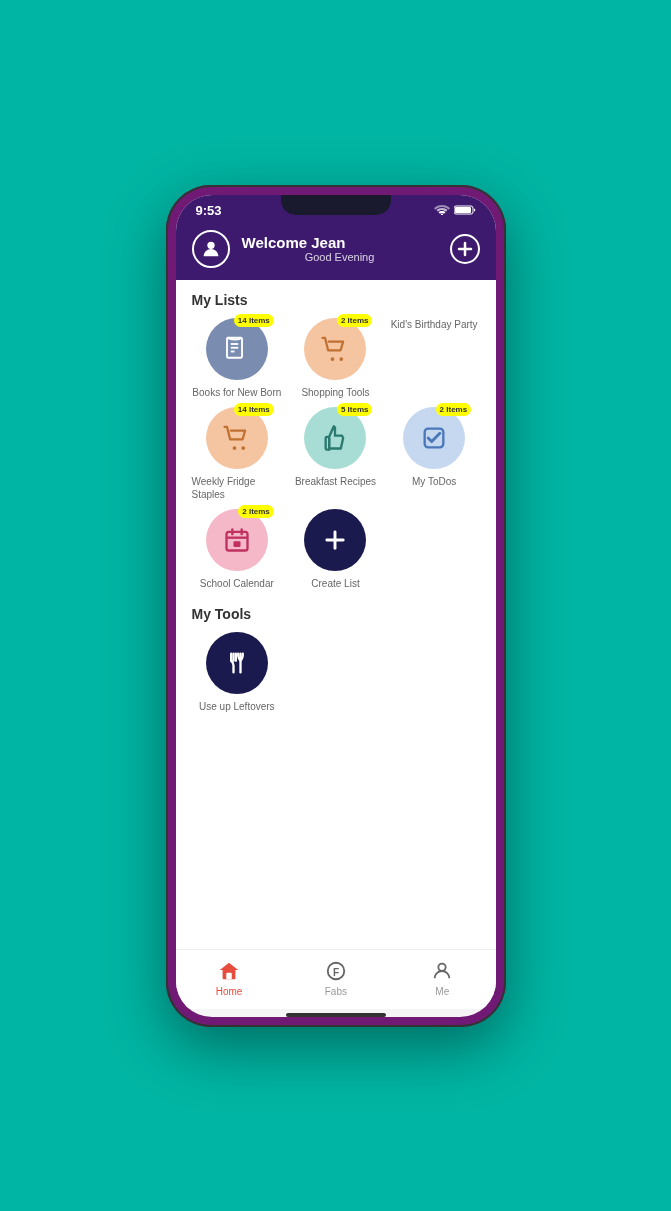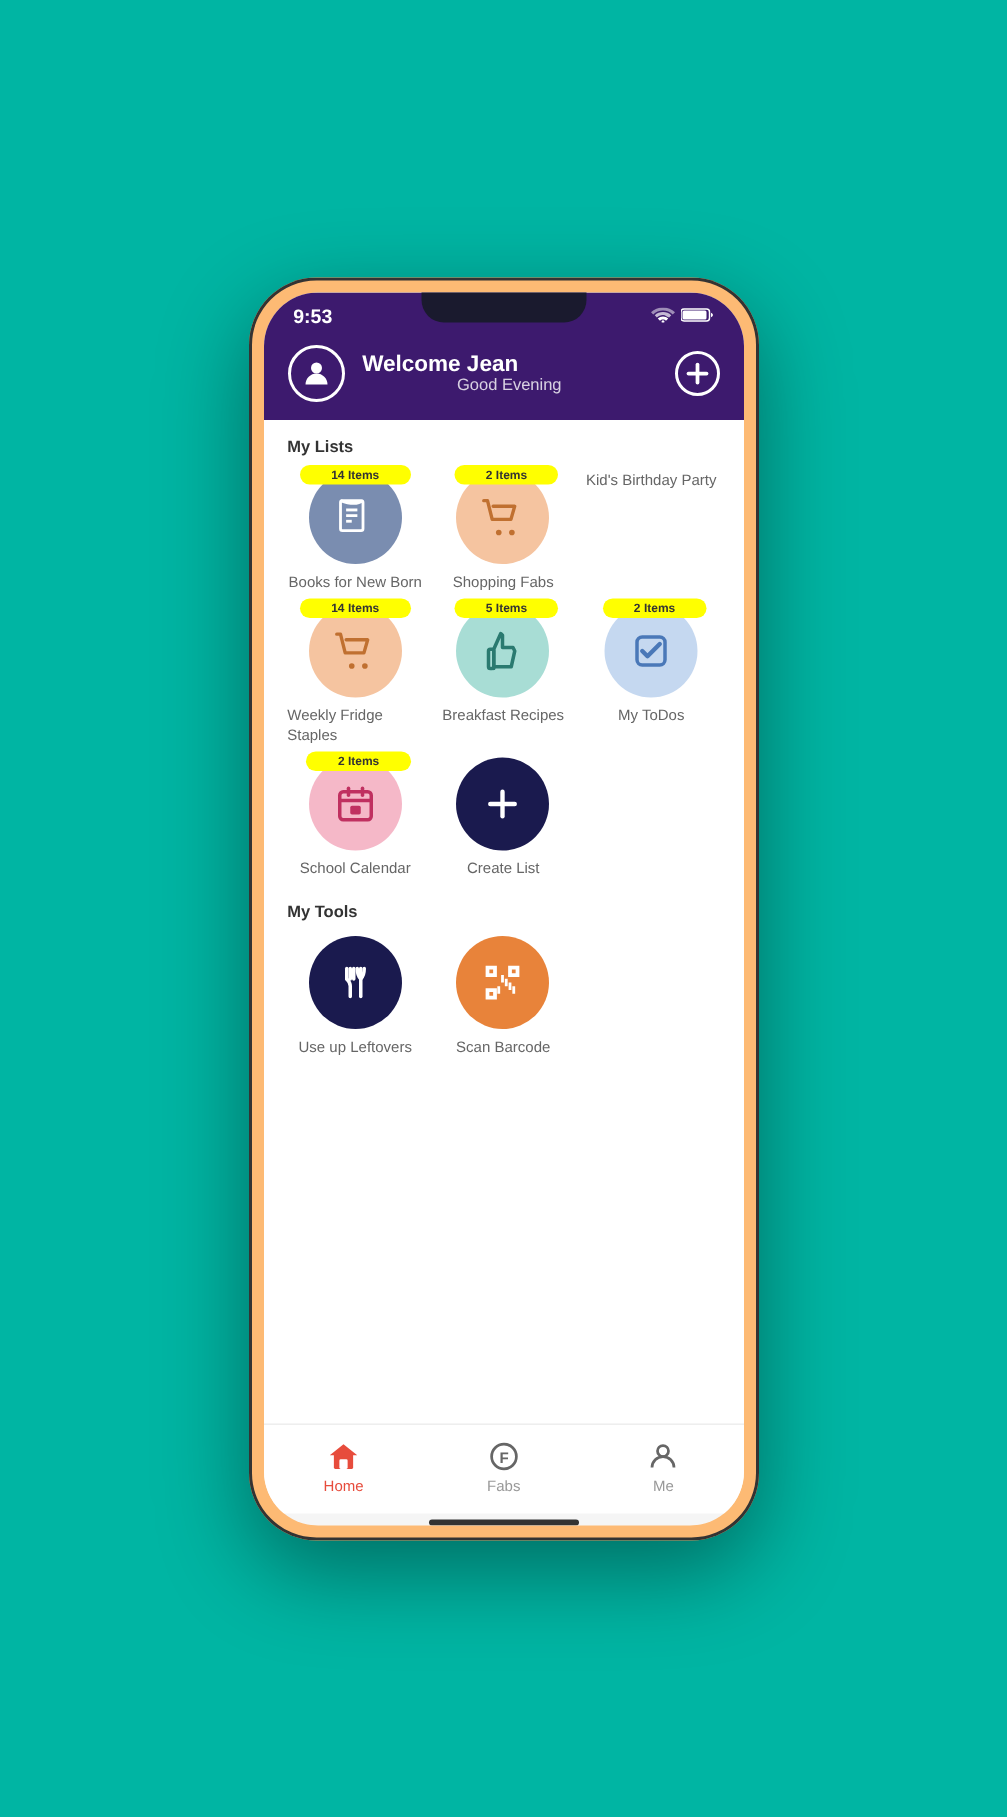--- a/index.html
+++ b/index.html
@@ -7,21 +7,21 @@
       background-color: #00b5a3;
       display: flex;
       justify-content: center;
       align-items: center;
       min-height: 100vh;
       font-family: -apple-system, BlinkMacSystemFont, 'Segoe UI', sans-serif;
     }
     .phone-frame {
       width: 340px;
       height: 842px;
-      background: #fdba74;
+      background: #701a75;
       border-radius: 45px;
       padding: 10px;
       box-shadow: 0 20px 60px rgba(0,0,0,0.4), inset 0 0 0 2px #333;
       position: relative;
     }
     .phone-screen {
       width: 100%;
       height: 100%;
       background: #f5f5f5;
       border-radius: 36px;
@@ -105,21 +105,21 @@
     }
     
     .main-content {
       flex: 1;
       overflow-y: auto;
       background: white;
       padding: 12px 16px;
     }
     .main-content::-webkit-scrollbar { display: none; }
     .section-title {
-      font-size: 11px;
+      font-size: 14px;
       font-weight: 600;
       color: #333;
       margin-bottom: 10px;
     }
     .grid {
       display: grid;
       grid-template-columns: repeat(3, 1fr);
       gap: 8px;
       margin-bottom: 16px;
     }
@@ -142,21 +142,21 @@
       justify-content: center;
     }
     .badge {
       position: absolute;
       top: -4px;
       right: -6px;
       background: #ffff00;
       color: #333;
       font-size: 8px;
       font-weight: 700;
-      padding: 2px 21px;
+      padding: 2px 4px;
       border-radius: 8px;
       white-space: nowrap;
     }
     .item-label {
       font-size: 10px;
       color: #666;
       text-align: left;
       line-height: 1.3;
     }
     
@@ -278,21 +278,21 @@
           <div class="icon-wrapper">
             <div class="icon-circle bg-peach">
               <svg width="30" height="30" viewBox="0 0 24 24">
                 <path d="M2 3h2l2.5 10h10l2-7H7" fill="none" stroke="#c07030" stroke-width="1.8" stroke-linecap="round" stroke-linejoin="round"></path>
                 <circle cx="10" cy="20" r="1.5" fill="#c07030"></circle>
                 <circle cx="17" cy="20" r="1.5" fill="#c07030"></circle>
               </svg>
             </div>
             <div class="badge">2 Items</div>
           </div>
-          <div class="item-label">Shopping Fabs</div>
+          <div class="item-label">Shopping Tools</div>
         </div>
 
 
         <div class="grid-item">
           <div class="item-label">Kid's Birthday Party</div>
         </div>
 
         <div class="grid-item">
           <div class="icon-wrapper">
             <div class="icon-circle bg-peach">
@@ -374,37 +374,20 @@
                 <line x1="11" y1="4" x2="11" y2="10" stroke="white" stroke-width="2" stroke-linecap="round"></line>
                 <path d="M7 10 Q9 12 9 14v6" fill="none" stroke="white" stroke-width="2" stroke-linecap="round"></path>
                 <line x1="15" y1="4" x2="15" y2="20" stroke="white" stroke-width="2" stroke-linecap="round"></line>
                 <path d="M13 4 Q13 8 15 10 Q17 8 17 4" fill="none" stroke="white" stroke-width="2" stroke-linecap="round" stroke-linejoin="round"></path>
               </svg>
             </div>
           </div>
           <div class="item-label">Use up Leftovers</div>
         </div>
 
-        <div class="grid-item">
-          <div class="icon-wrapper">
-            <div class="icon-circle bg-orange2">
-              <svg width="30" height="30" viewBox="0 0 24 24">
-                <path d="M4 4h4v4H4z" fill="none" stroke="white" stroke-width="2"></path>
-                <path d="M16 4h4v4h-4z" fill="none" stroke="white" stroke-width="2"></path>
-                <path d="M4 16h4v4H4z" fill="none" stroke="white" stroke-width="2"></path>
-                <line x1="12" y1="8" x2="12" y2="12" stroke="white" stroke-width="1.5"></line>
-                <line x1="14" y1="10" x2="14" y2="14" stroke="white" stroke-width="1.5"></line>
-                <line x1="16" y1="12" x2="16" y2="16" stroke="white" stroke-width="1.5"></line>
-                <line x1="10" y1="14" x2="10" y2="18" stroke="white" stroke-width="1.5"></line>
-                <line x1="18" y1="14" x2="18" y2="18" stroke="white" stroke-width="1.5"></line>
-              </svg>
-            </div>
-          </div>
-          <div class="item-label">Scan Barcode</div>
-        </div>
 
       </div>
     </div>
 
     <div class="bottom-nav">
       <div class="nav-item">
         <div class="nav-icon-wrap">
           <svg width="22" height="22" viewBox="0 0 24 24">
             <rect x="5" y="9" width="14" height="12" rx="1" fill="#e74c3c"></rect>
             <polygon points="2,11 12,3 22,11" fill="#e74c3c"></polygon>

